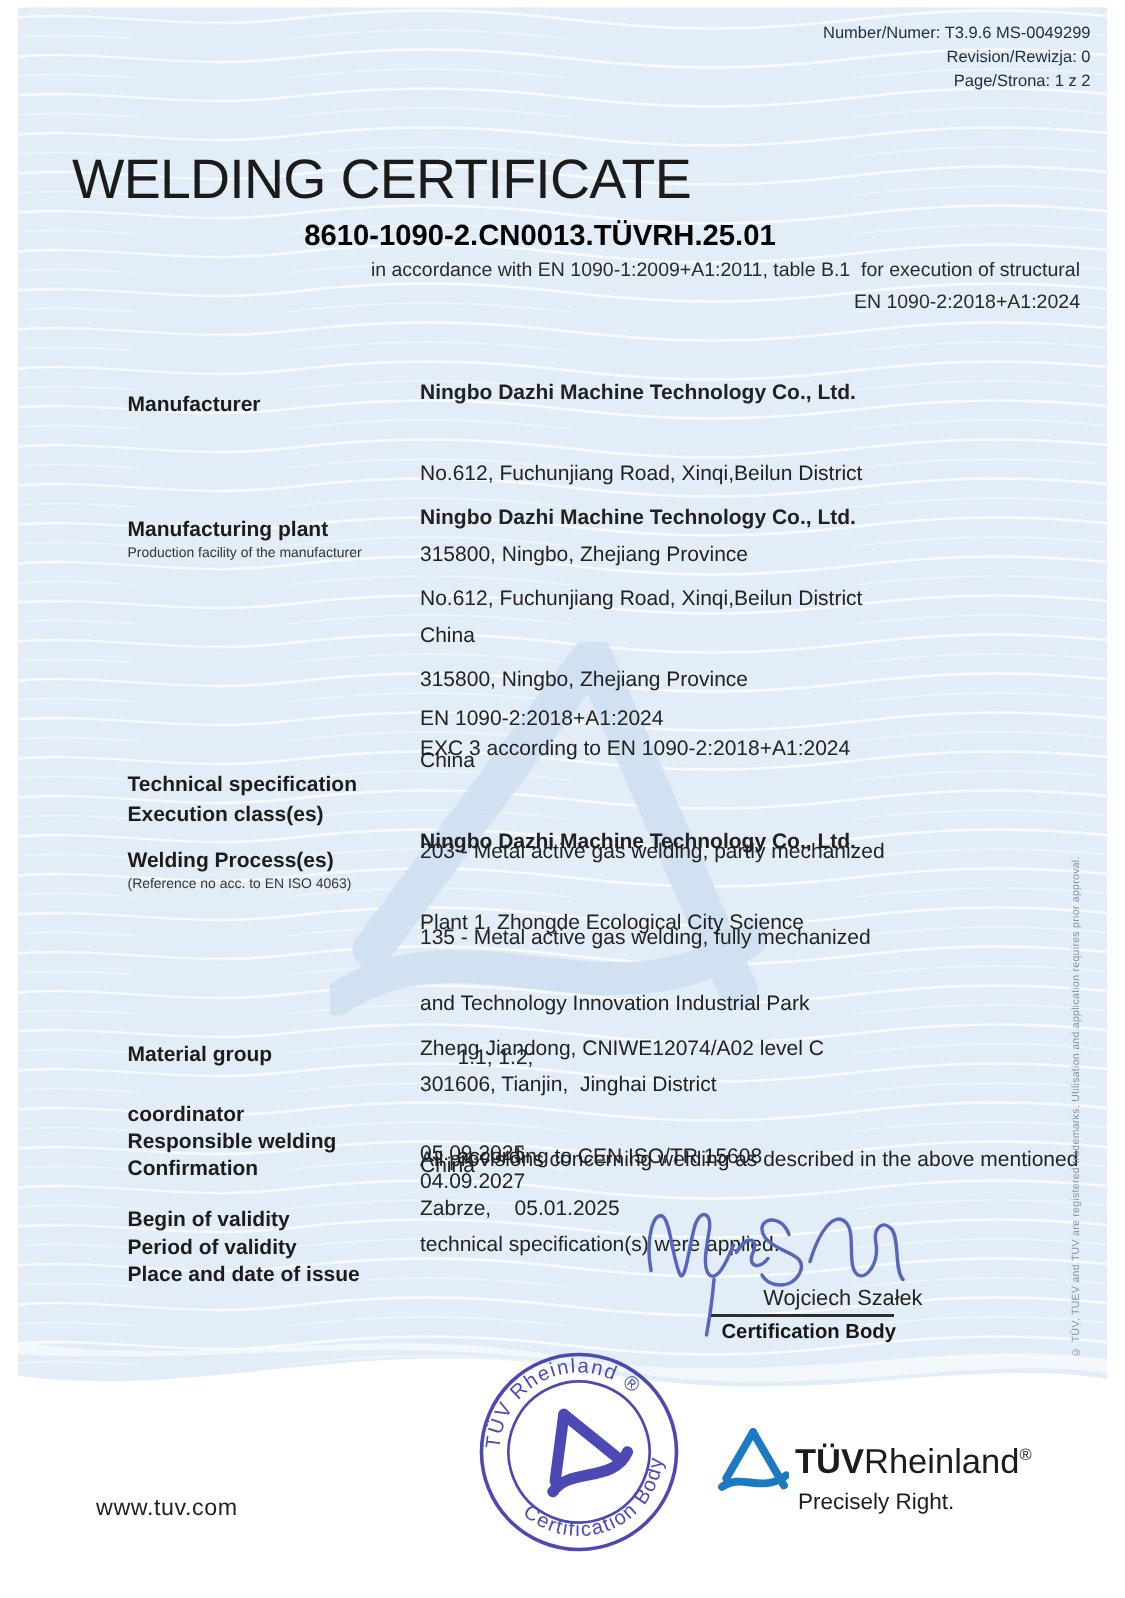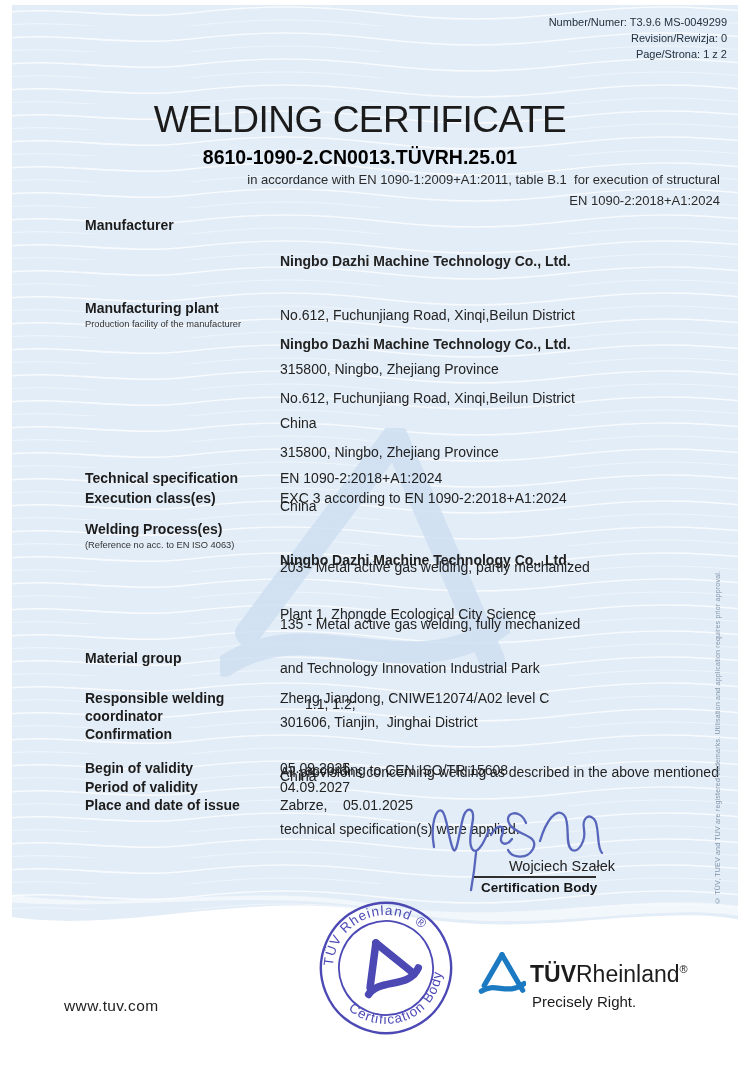--- a/index.html
+++ b/index.html
@@ -2,26 +2,26 @@
 <html><head>
 <meta charset="utf-8">
 <style>
   html,body{margin:0;padding:0;background:#ffffff;}
   body{width:750px;height:1065px;position:relative;font-family:"Liberation Sans",sans-serif;overflow:hidden;}
   .page{position:absolute;inset:0;}
   .bg-svg{position:absolute;left:0;top:0;}
   .watermark{position:absolute;left:220px;top:428px;opacity:.8;z-index:1;}
   .content{position:absolute;inset:0;z-index:2;}
   .meta{position:absolute;top:14px;right:23px;text-align:right;font-size:11px;line-height:16px;color:#22303d;}
-  .title{position:absolute;left:0;right:30px;top:99px;margin:0;text-align:center;font-size:37px;font-weight:400;letter-spacing:-.5px;color:#1b1b1b;}
+  .title{position:absolute;left:0;right:30px;top:99px;margin:0;font-size:37px;font-weight:400;letter-spacing:-.5px;color:#1b1b1b;padding-left:48px;}
   .certno{position:absolute;left:0;right:30px;top:146px;text-align:center;font-size:19.5px;font-weight:700;color:#000000;}
   .sub{position:absolute;left:0;right:30px;text-align:right;font-size:13px;color:#2a2a2a;white-space:pre;}
   .sub1{top:172px;}
   .sub2{top:193px;}
-  .row-label{position:absolute;left:85px;width:188px;font-size:14px;font-weight:700;line-height:18px;color:#1c1c1c;}
+  .row-label{position:absolute;left:85px;width:188px;font-size:14px;font-weight:700;line-height:18px;color:#1c1c1c;margin-top:44px;}
   .row-sub{font-size:9.3px;font-weight:400;color:#333;margin-top:2px;line-height:11px;}
   .row-value{position:absolute;left:280px;width:430px;font-size:14px;line-height:18px;color:#222;white-space:pre;}
   .lh19{line-height:19px;}
   .lh22{line-height:22px;margin-left:25px;}
   .b{font-weight:700;}
   .signature-svg{position:absolute;left:428px;top:795px;overflow:visible;}
   .sig-name{position:absolute;left:455px;top:858px;width:160px;text-align:right;font-size:14.5px;color:#222;}
   .sig-line{position:absolute;left:474px;top:876px;width:122px;border-top:2px solid #2e2e2e;}
   .sig-role{position:absolute;left:481px;top:880px;font-size:13.5px;font-weight:700;color:#161616;}
   .stamp{position:absolute;left:316px;top:898px;}
@@ -110,22 +110,22 @@
       <div>135 - Metal active gas welding, fully mechanized</div>
     </div>
 
     <div class="row-label" style="top:649px">Material group</div>
     <div class="row-value lh22" style="top:649px">
       <div>1.1; 1.2;</div>
       <div>according to CEN ISO/TR 15608</div>
     </div>
 
     <div class="row-label" style="top:689px">
+      <div>coordinator</div>
       <div>Responsible welding</div>
-      <div>coordinator</div>
     </div>
     <div class="row-value" style="top:689px">Zheng Jiandong, CNIWE12074/A02 level C</div>
 
     <div class="row-label" style="top:725px">Confirmation</div>
     <div class="row-value lh19" style="top:725px">
       <div>All provisions concerning welding as described in the above mentioned</div>
       <div>technical specification(s) were applied.</div>
     </div>
 
     <div class="row-label" style="top:759px">Begin of validity</div>

